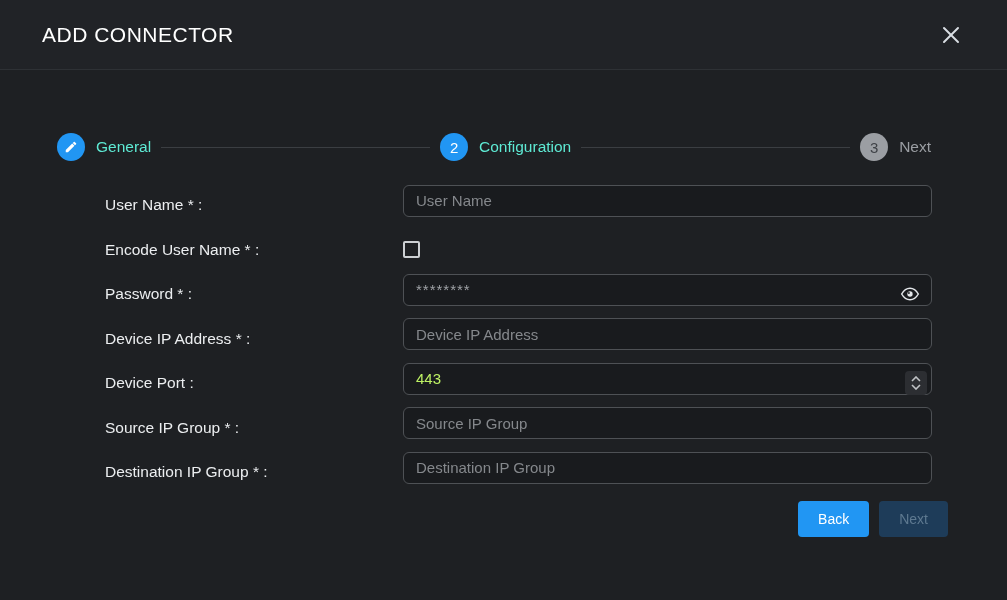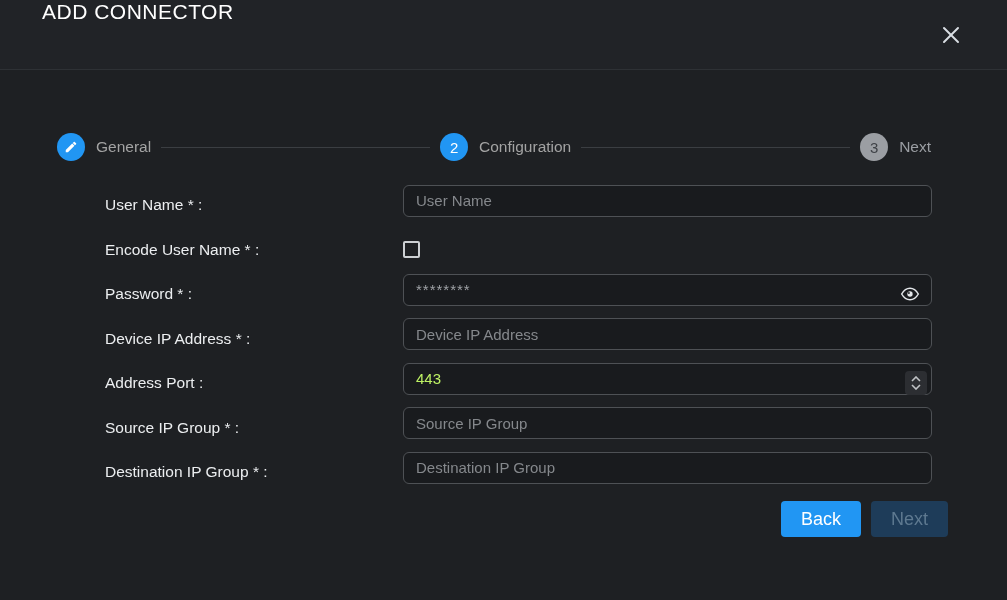--- a/index.html
+++ b/index.html
@@ -10,21 +10,21 @@
     color:#eceef0;
     overflow:hidden;
   }
   .modal { width:1007px; height:600px; display:flex; flex-direction:column; }
 
   
   .modal-header {
     height:70px; flex:0 0 70px;
     background: var(--header_bg, #212327);
     border-bottom:1px solid var(--divider, #2e3135);
-    display:flex; align-items:flex-start;
+    display:flex; align-items:center;
     padding:0 42px;
     position:relative;
   }
   .modal-title { font-size:21px; font-weight:400; color:#ffffff; letter-spacing:0.5px; }
   .close-btn {
     position:absolute; right:44px; top:50%; transform:translateY(-50%);
     width:24px; height:24px; cursor:pointer;
     display:flex; align-items:center; justify-content:center;
   }
 
@@ -35,21 +35,21 @@
     height:28px;
   }
   .step { display:flex; align-items:center; flex:0 0 auto; }
   .step-circle {
     width:28px; height:28px; border-radius:50%;
     display:flex; align-items:center; justify-content:center;
     font-size:15px;
   }
   .step-circle.active { background: var(--accent, #2196f3); color:#ffffff; }
   .step-circle.pending { background:#9b9ea3; color:#3f4247; }
-  .step-label { margin-left:11px; font-size:15.5px; color:#a3a3a3; }
+  .step-label { margin-left:11px; font-size:15.5px; color:#5eead4; }
   .step-label.pending { color:#9b9ea3; }
   .step-line { flex:1 1 auto; height:1px; background:#3b3e42; margin:0 10px; }
 
   
   .form-area { margin-top:28px;padding-left:31px; }
   .form-row {
     display:flex; align-items:center;
     height:32px; margin:0 75px 12.5px 74px;
   }
   .form-label { width:298px; flex:0 0 298px; font-size:15.5px; color:#eceef0; }
@@ -90,21 +90,21 @@
     gap:2px; cursor:pointer;
   }
 
   
   .footer-actions {
     display:flex; justify-content:flex-end; gap:10px;
     margin:13px 59px 0 0;
   }
   .btn {
     height:36px; border:none; border-radius:4px;
-    font-size:18px; font-family:"Liberation Sans", sans-serif;
+    font-size:14px; font-family:"Liberation Sans", sans-serif;
     padding:0 20px; cursor:pointer;
   }
   .btn-back { background: var(--accent, #2196f3); color:#ffffff; }
   .btn-next { background: var(--disabled_btn_bg, #1e3c59); color:#5e7990; cursor:default; }
 </style>
 </head>
 <body>
 
 <div class="modal">
 
@@ -170,21 +170,21 @@
     </div>
 
     <div class="form-row">
       <div class="form-label">Device IP Address * :</div>
       <div class="form-control">
         <input type="text" class="text-input" placeholder="Device IP Address" style="">
       </div>
     </div>
 
     <div class="form-row">
-      <div class="form-label">Address Port  :</div>
+      <div class="form-label">Device Port  :</div>
       <div class="form-control">
         <input type="text" class="text-input with-icon" style="color: #bef264;" value="443">
         <span class="spinner">
           <svg width="10" height="6" viewBox="0 0 10 6">
               <polyline points="1,5 5,1 9,5" fill="none" stroke="#c0c3c6" stroke-width="1.6"></polyline>
             </svg>
           <svg width="10" height="6" viewBox="0 0 10 6">
               <polyline points="1,1 5,5 9,1" fill="none" stroke="#c0c3c6" stroke-width="1.6"></polyline>
             </svg>
         </span>

